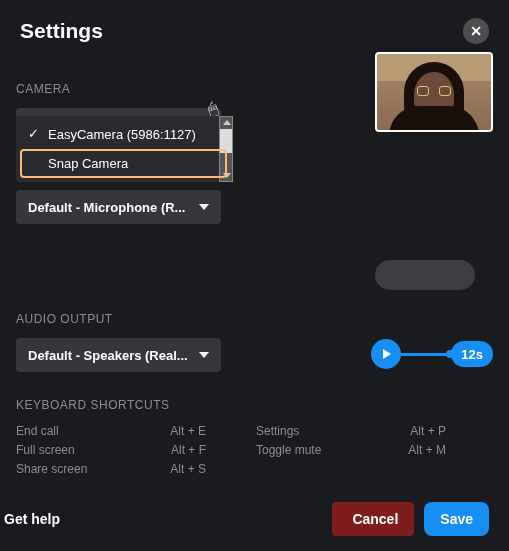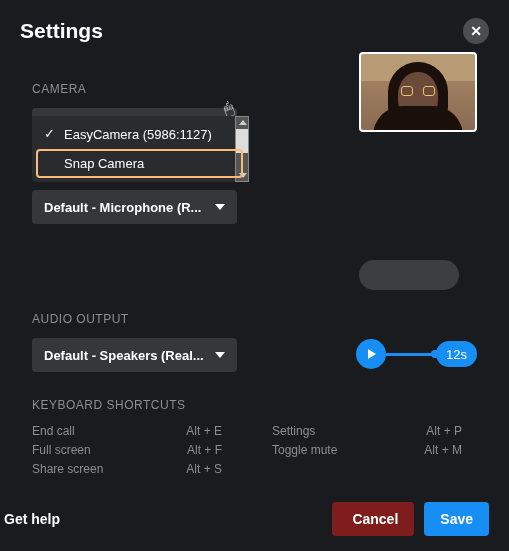--- a/index.html
+++ b/index.html
@@ -14,21 +14,21 @@
       display: flex; justify-content: space-between; align-items: center;
       padding: 18px 20px 10px 20px;
     }
     .title { font-size: 21px; font-weight: 600; }
     .close-btn {
       width: 26px; height: 26px; border-radius: 50%;
       background: #4d4d4f; color: #fff; font-weight: bold;
       display: flex; align-items: center; justify-content: center;
       cursor: pointer; font-size: 14px;
     }
-    .content { padding: 0 32px; }
+    .content { padding: 0 16px; }
     .section { margin-top: 28px; }
     .section-label {
       color: #8e8e92; font-size: 12px; letter-spacing: 0.5px;
       margin-bottom: 12px;
     }
     .row { display: flex; justify-content: space-between; align-items: flex-start; gap: 20px; }
     .left-col { width: 225px; position: relative; }
     .dropdown {
       width: 205px; height: 34px;
       background: #36373b; border-radius: 4px;
@@ -131,42 +131,42 @@
     }
     .slider {
       width: 50px; height: 3px; background: #168ef4; position: relative;
     }
     .slider::after {
       content:""; position:absolute; right:-3px; top:-3px;
       width:8px; height:8px; border-radius:50%; background:#168ef4;
     }
     .badge {
       height: 26px; padding: 0 10px; border-radius: 13px;
-      background: #168ef4; font-size: 13px; font-weight: 400;
+      background: #168ef4; font-size: 13px; font-weight: 700;
       display: flex; align-items: center; margin-left: 0;
     }
     .shortcuts {
       display: flex; gap: 50px; 
       font-size: 12px; color: #8e8e92;
     }
     .sc-col { display: flex; flex-direction: column; gap: 5px; }
     .sc-row { display: flex; justify-content: space-between; width: 190px; }
     .footer {
       position: absolute; bottom: 15px; left: 4px; right: 20px;
       display: flex; justify-content: space-between; align-items: center;
     }
     .help { font-size: 14px; font-weight: 600; cursor: pointer; }
     .btns { display: flex; gap: 10px; }
     .btn {
       height: 34px; padding: 0 16px; border-radius: 4px;
       font-size: 14px; font-weight: 600; cursor: pointer;
       display: flex; align-items: center;
     }
     .btn.cancel { background: #7f1d1d; padding-left: 20px; }
-    .btn.save { background: #168ef4; }
+    .btn.save { background: #168ef4; border-radius: 8px; }
   </style>
 </head>
 <body>
 
 <div class="header">
   <div class="title">Settings</div>
   <div class="close-btn">
     <span>✕</span>
   </div>
 </div>

